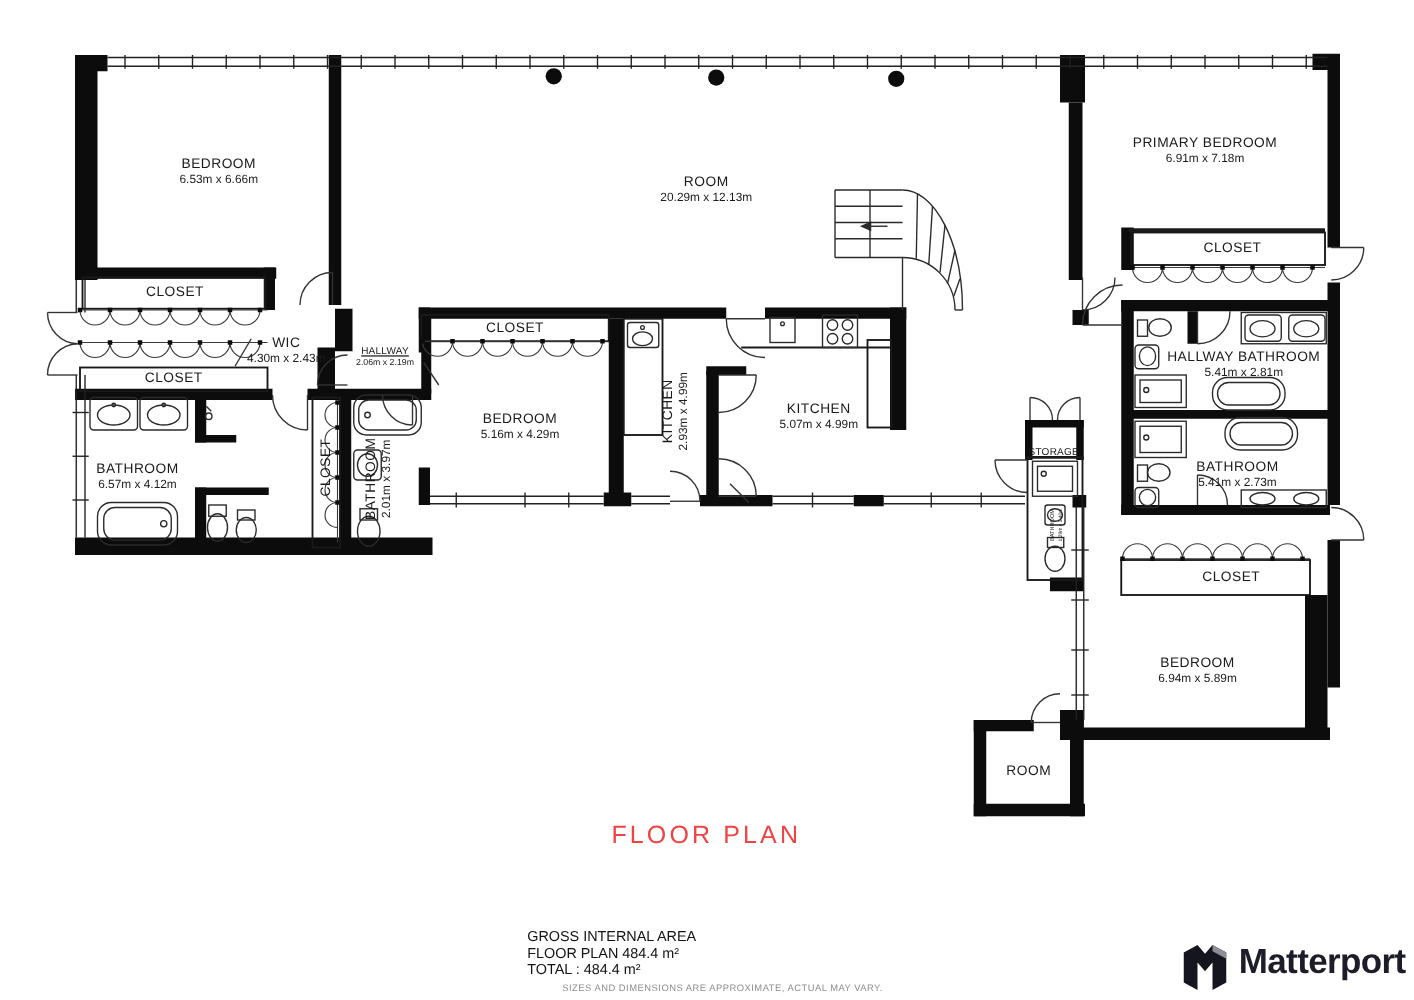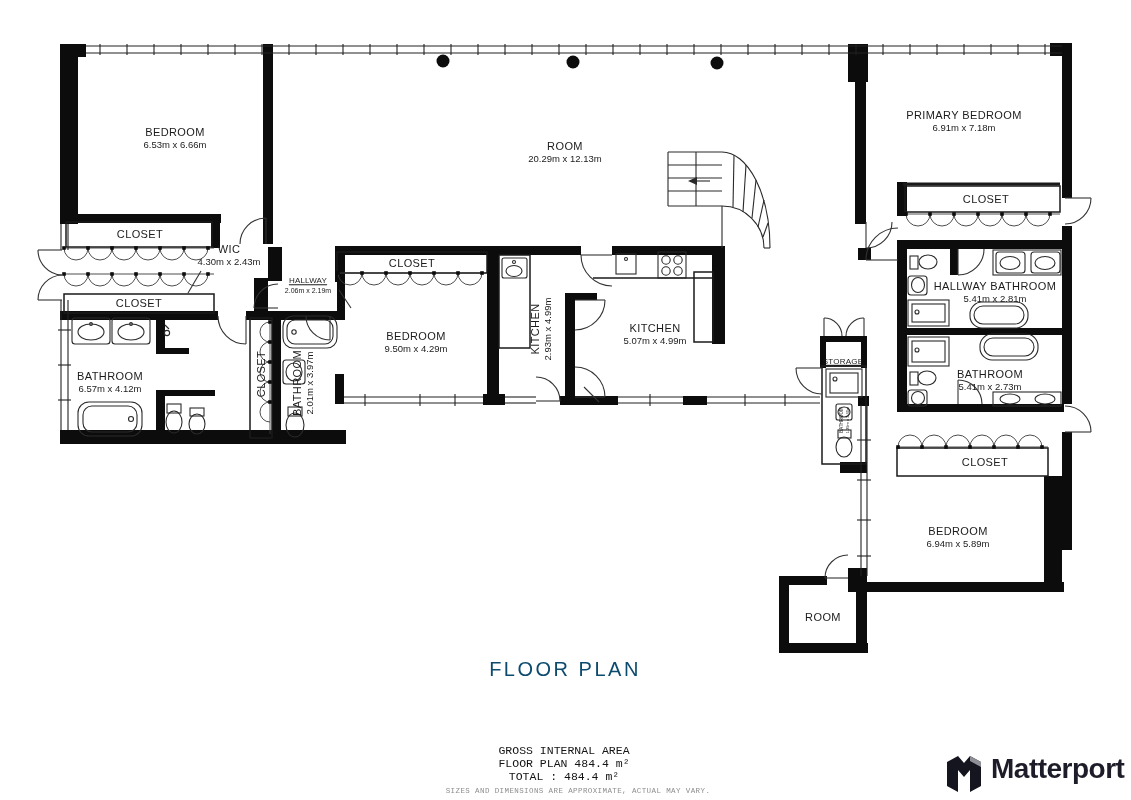--- a/index.html
+++ b/index.html
@@ -9,23 +9,23 @@
   .lbl{position:absolute;transform:translate(-50%,-50%);text-align:center;line-height:1.3;
        white-space:nowrap;color:#1b1b1b;}
   .lbl .n{font-size:11px;letter-spacing:.4px;}
   .lbl .d{font-size:9.5px;}
   .lbl.vert{transform:translate(-50%,-50%) rotate(-90deg);}
   .lbl.sm .n{font-size:8px;letter-spacing:.2px;text-decoration:underline;}
   .lbl.sm .d{font-size:7px;}
   .lbl.tiny .n{font-size:4.5px;letter-spacing:0;}
   .lbl.tiny .d{font-size:4px;}
   .plan-title{position:absolute;left:565px;top:669px;transform:translate(-50%,-50%);
-              font-size:20px;letter-spacing:2.5px;color:#0c4a6e;}
+              font-size:20px;letter-spacing:2.5px;color:#ef4444;}
   .footer{position:absolute;left:564px;top:744px;transform:translateX(-50%);
-          text-align:center;font-size:11.5px;color:#141414;line-height:1.15;font-family:Liberation Mono, monospace;}
+          font-size:11.5px;color:#141414;line-height:1.15;}
   .footer .disclaimer{font-size:7.5px;color:#8d8d8d;margin-top:3px;letter-spacing:.4px;padding-left:28px;}
   .brand{position:absolute;left:944px;top:753px;display:flex;gap:7px;}
   .brand-text{font-size:28px;font-weight:bold;color:#1d1d29;letter-spacing:-.5px;}
 </style>
 </head>
 <body>
 
 <div id="stage">
 
 <svg id="plan-svg" width="1131" height="800" viewBox="0 0 1131 800">
@@ -443,21 +443,21 @@
 </svg>
 
 <div>
   <div class="lbl" style="left:175px;top:138px">
     <div class="n">BEDROOM</div>
     <div class="d">6.53m x 6.66m</div>
   </div>
   <div class="lbl" style="left:140px;top:234px">
     <div class="n">CLOSET</div>
   </div>
-  <div class="lbl" style="left:229px;top:255px">
+  <div class="lbl" style="left:229px;top:281px">
     <div class="n">WIC</div>
     <div class="d">4.30m x 2.43m</div>
   </div>
   <div class="lbl" style="left:139px;top:303px">
     <div class="n">CLOSET</div>
   </div>
   <div class="lbl sm" style="left:308px;top:286px">
     <div class="n">HALLWAY</div>
     <div class="d">2.06m x 2.19m</div>
   </div>
@@ -470,21 +470,21 @@
   </div>
   <div class="lbl vert" style="left:303px;top:383px">
     <div class="n">BATHROOM</div>
     <div class="d">2.01m x 3.97m</div>
   </div>
   <div class="lbl" style="left:412px;top:263px">
     <div class="n">CLOSET</div>
   </div>
   <div class="lbl" style="left:416px;top:342px">
     <div class="n">BEDROOM</div>
-    <div class="d">9.50m x 4.29m</div>
+    <div class="d">5.16m x 4.29m</div>
   </div>
   <div class="lbl vert" style="left:541px;top:329px">
     <div class="n">KITCHEN</div>
     <div class="d">2.93m x 4.99m</div>
   </div>
   <div class="lbl" style="left:655px;top:334px">
     <div class="n">KITCHEN</div>
     <div class="d">5.07m x 4.99m</div>
   </div>
   <div class="lbl" style="left:565px;top:152px">

